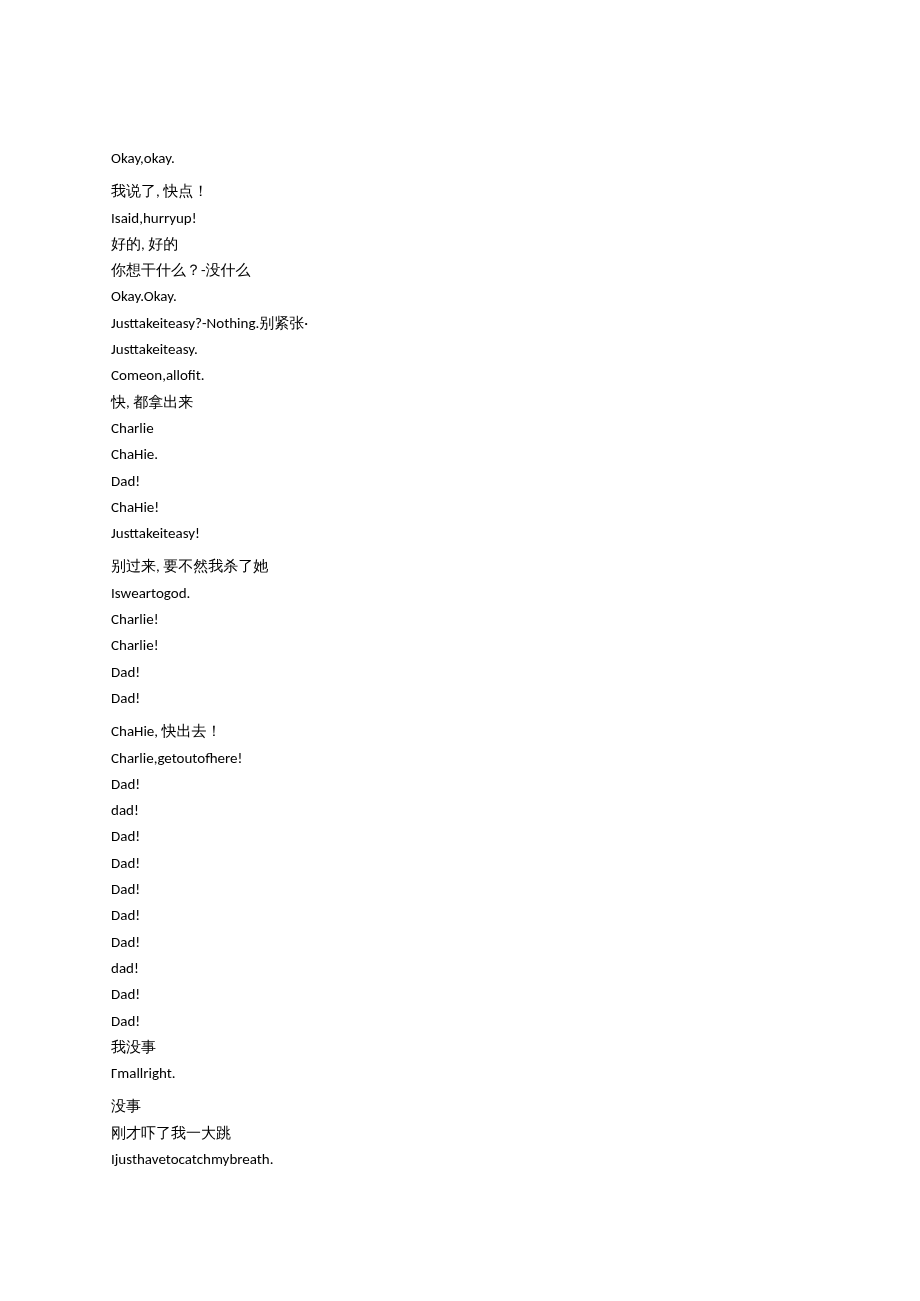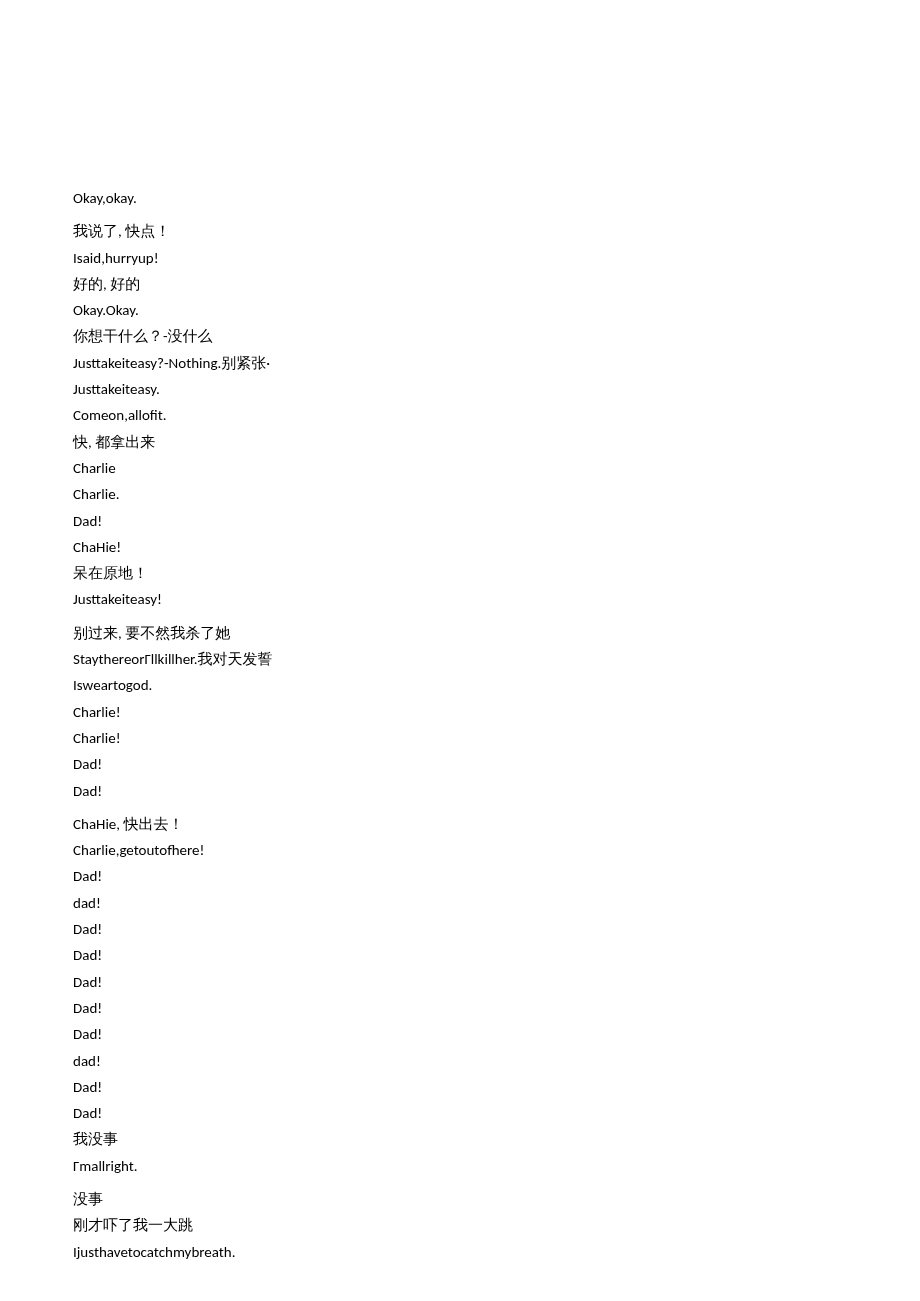--- a/index.html
+++ b/index.html
@@ -8,56 +8,53 @@
     background: #ffffff;
     font-family: "Calibri", "Segoe UI", "Microsoft YaHei", "SimSun", sans-serif;
     font-size: 15px;
     color: #000000;
     width: 920px;
     height: 1301px;
     overflow: hidden;
     box-sizing: border-box;
   }
   .page {
-    padding: 145px 0 0 73px;
+    padding: 145px 0 0 111px;
     box-sizing: border-box;
-    margin-top: 40px;
   }
   .line {
     line-height: 26.3px;
     white-space: pre;
   }
   .group-gap {
     height: 7px;
   }
 </style>
 </head>
 <body>
 
 <div class="page" id="page-root">
     <div class="line">Okay,okay.</div>
     <div class="group-gap"></div>
     <div class="line">我说了, 快点！</div>
     <div class="line">Isaid,hurryup!</div>
     <div class="line">好的, 好的</div>
+    <div class="line">你想干什么？-没什么</div>
     <div class="line">Okay.Okay.</div>
-    <div class="line">你想干什么？-没什么</div>
     <div class="line">Justtakeiteasy?-Nothing.别紧张·</div>
     <div class="line">Justtakeiteasy.</div>
     <div class="line">Comeon,allofit.</div>
     <div class="line">快, 都拿出来</div>
     <div class="line">Charlie</div>
-    <div class="line">Charlie.</div>
+    <div class="line">ChaHie.</div>
     <div class="line">Dad!</div>
     <div class="line">ChaHie!</div>
-    <div class="line">呆在原地！</div>
     <div class="line">Justtakeiteasy!</div>
     <div class="group-gap"></div>
     <div class="line">别过来, 要不然我杀了她</div>
-    <div class="line">StaythereorΓllkillher.我对天发誓</div>
     <div class="line">Isweartogod.</div>
     <div class="line">Charlie!</div>
     <div class="line">Charlie!</div>
     <div class="line">Dad!</div>
     <div class="line">Dad!</div>
     <div class="group-gap"></div>
     <div class="line">ChaHie, 快出去！</div>
     <div class="line">Charlie,getoutofhere!</div>
     <div class="line">Dad!</div>
     <div class="line">dad!</div>

